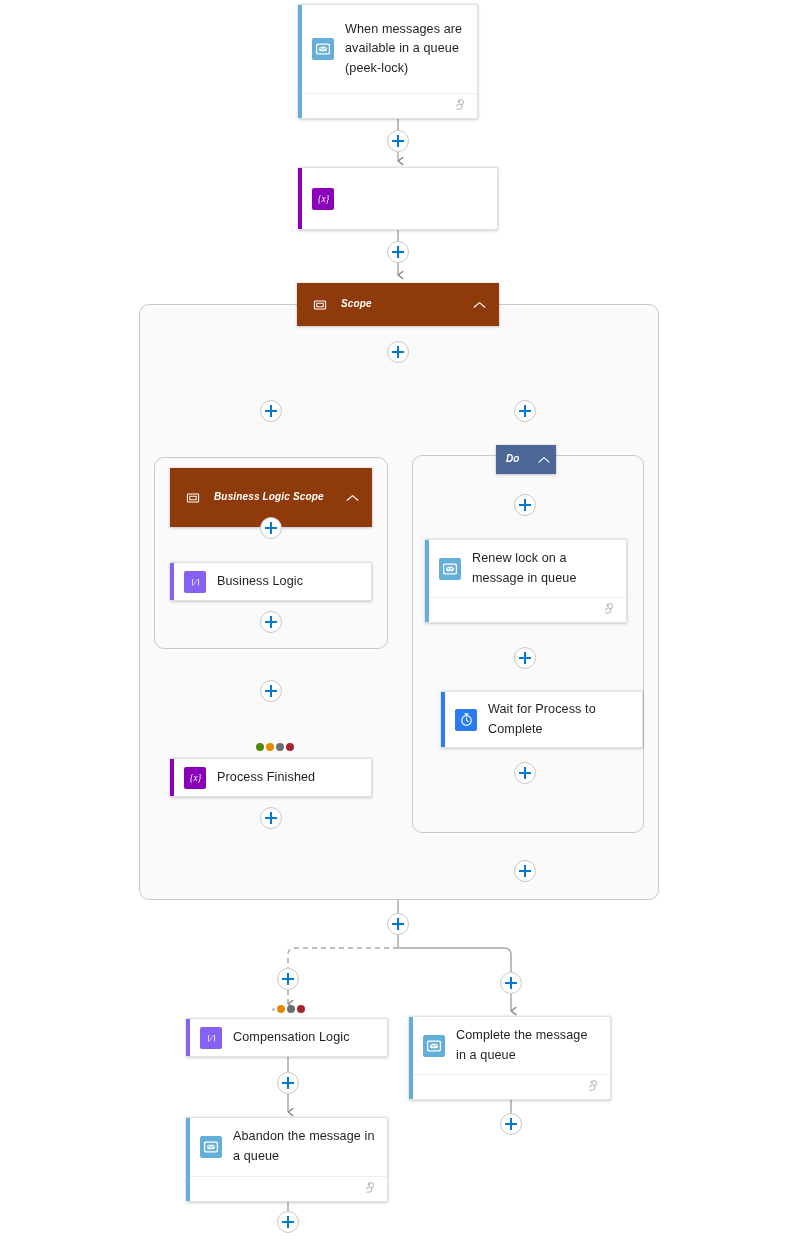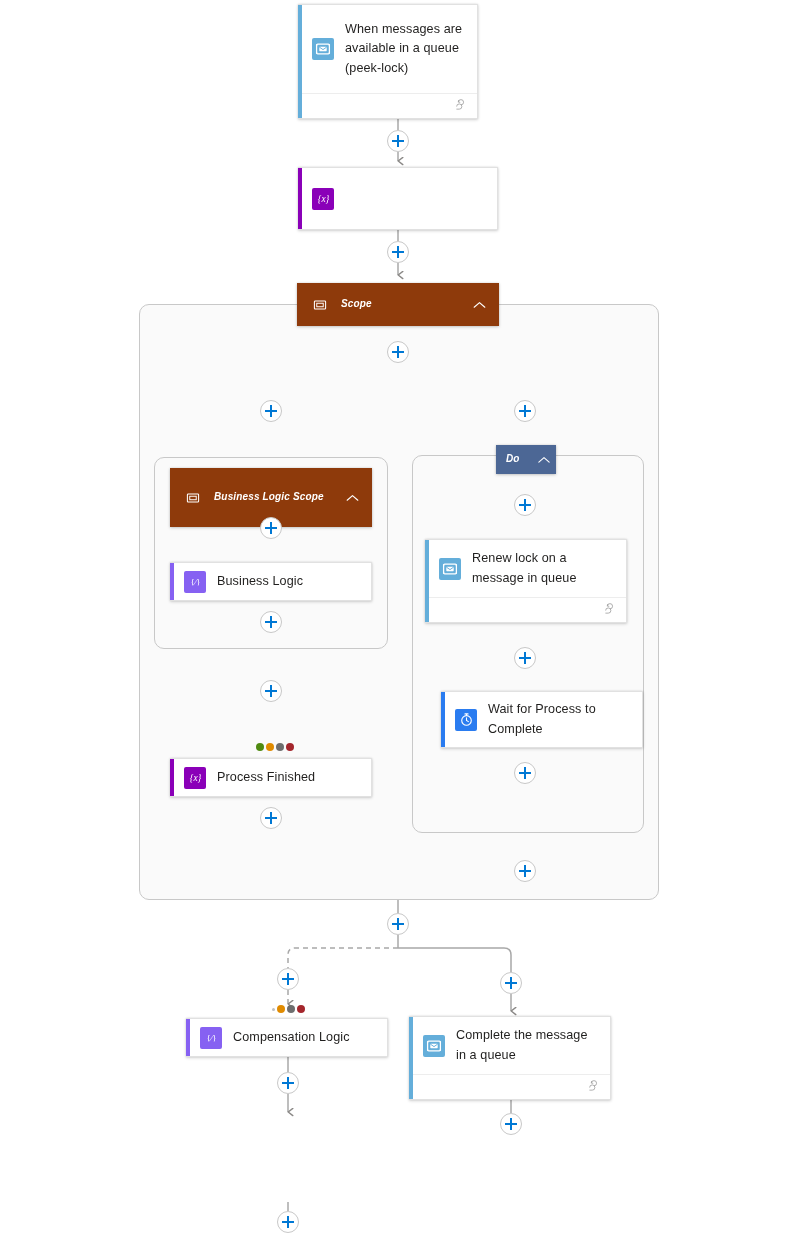--- a/index.html
+++ b/index.html
@@ -395,40 +395,63 @@
       <span class="card-icon" style="background:#8661F2;">
         <svg width="17" height="14" viewBox="0 0 20 14">
           <text x="10" y="11" font-family="'Liberation Serif',serif" font-size="10.5" fill="#fff" text-anchor="middle">{∕}</text>
         </svg>
       </span>
       <span class="card-label">Compensation Logic</span>
     </div>
   </div>
   <div class="plus" style="left:277px; top:1072px;"></div>
 
-  <div class="plus" style="left:277px; top:1211px;"></div>
-
-  <div class="card" style="left:409px; top:1016px; width:202px; height:84px;">
+  <div class="card" style="left:186px; top:1117px; width:202px; height:85px;">
     <span class="accent" style="background:#64AEDA;"></span>
     <div class="card-main">
       <span class="card-icon" style="background:#64AEDA;">
         <svg width="16" height="16" viewBox="0 0 16 16">
           <rect x="1.6" y="3.2" width="12.8" height="9.6" rx="1.1" fill="none" stroke="#fff" stroke-width="1.25"></rect>
           <rect x="4.3" y="5.8" width="7.4" height="4.4" rx="0.6" fill="#fff"></rect>
           <path d="M4.3,6.1 L8,8.6 L11.7,6.1" fill="none" stroke="#64AEDA" stroke-width="0.95"></path>
           <path d="M1.6,3.2 L1.6,5.1 M14.4,3.2 L14.4,5.1 M1.6,10.9 L1.6,12.8 M14.4,10.9 L14.4,12.8" stroke="#fff" stroke-width="1.25"></path>
         </svg>
       </span>
-      <span class="card-label">Complete the message in a queue</span>
+      <span class="card-label">Abandon the message in a queue</span>
     </div>
     <div class="card-footer">
       <span class="retry-icon">
         <svg width="13" height="13" viewBox="0 0 16 16">
           <path d="M4.5,10.5 a3.2,3.2 0 1 1 3.2,3.2 L4.2,13.7" fill="none" stroke="#555" stroke-width="1.05"></path>
           <path d="M9.8,8.4 a3.2,3.2 0 1 0 -3.2,-3.2" fill="none" stroke="#555" stroke-width="1.05"></path>
           <path d="M6.9,3.0 L6.5,4.9 L8.4,5.3" fill="none" stroke="#555" stroke-width="1.05" stroke-linecap="round"></path>
         </svg>
       </span>
     </div>
   </div>
+  <div class="plus" style="left:277px; top:1211px;"></div>
+
+  <div class="card" style="left:409px; top:1016px; width:202px; height:84px;">
+    <span class="accent" style="background:#64AEDA;"></span>
+    <div class="card-main">
+      <span class="card-icon" style="background:#64AEDA;">
+        <svg width="16" height="16" viewBox="0 0 16 16">
+          <rect x="1.6" y="3.2" width="12.8" height="9.6" rx="1.1" fill="none" stroke="#fff" stroke-width="1.25"></rect>
+          <rect x="4.3" y="5.8" width="7.4" height="4.4" rx="0.6" fill="#fff"></rect>
+          <path d="M4.3,6.1 L8,8.6 L11.7,6.1" fill="none" stroke="#64AEDA" stroke-width="0.95"></path>
+          <path d="M1.6,3.2 L1.6,5.1 M14.4,3.2 L14.4,5.1 M1.6,10.9 L1.6,12.8 M14.4,10.9 L14.4,12.8" stroke="#fff" stroke-width="1.25"></path>
+        </svg>
+      </span>
+      <span class="card-label">Complete the message in a queue</span>
+    </div>
+    <div class="card-footer">
+      <span class="retry-icon">
+        <svg width="13" height="13" viewBox="0 0 16 16">
+          <path d="M4.5,10.5 a3.2,3.2 0 1 1 3.2,3.2 L4.2,13.7" fill="none" stroke="#555" stroke-width="1.05"></path>
+          <path d="M9.8,8.4 a3.2,3.2 0 1 0 -3.2,-3.2" fill="none" stroke="#555" stroke-width="1.05"></path>
+          <path d="M6.9,3.0 L6.5,4.9 L8.4,5.3" fill="none" stroke="#555" stroke-width="1.05" stroke-linecap="round"></path>
+        </svg>
+      </span>
+    </div>
+  </div>
   <div class="plus" style="left:500px; top:1113px;"></div>
 
 </div>
 
 </body></html>

